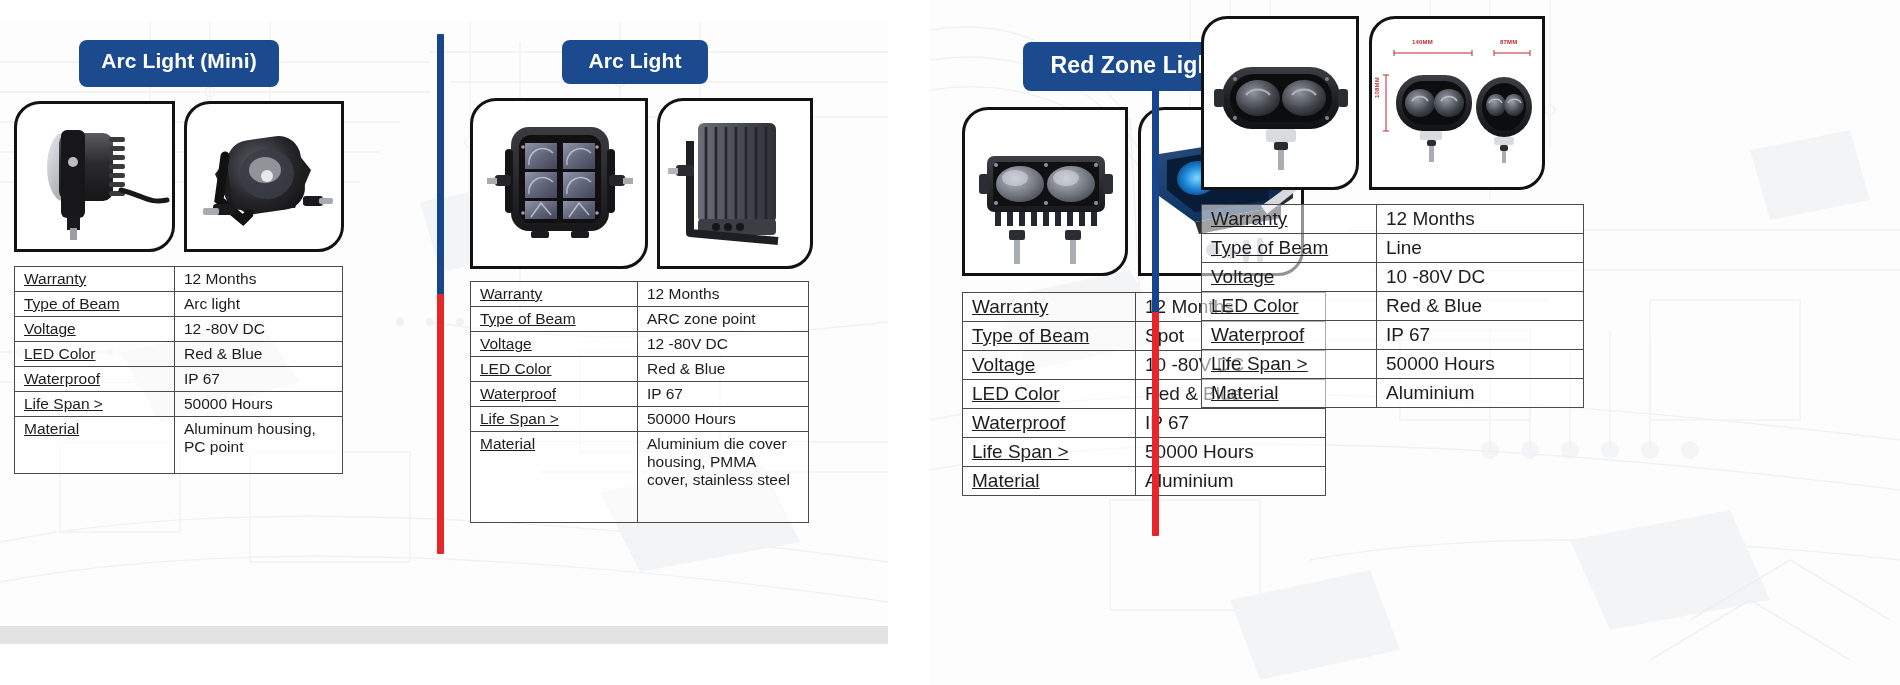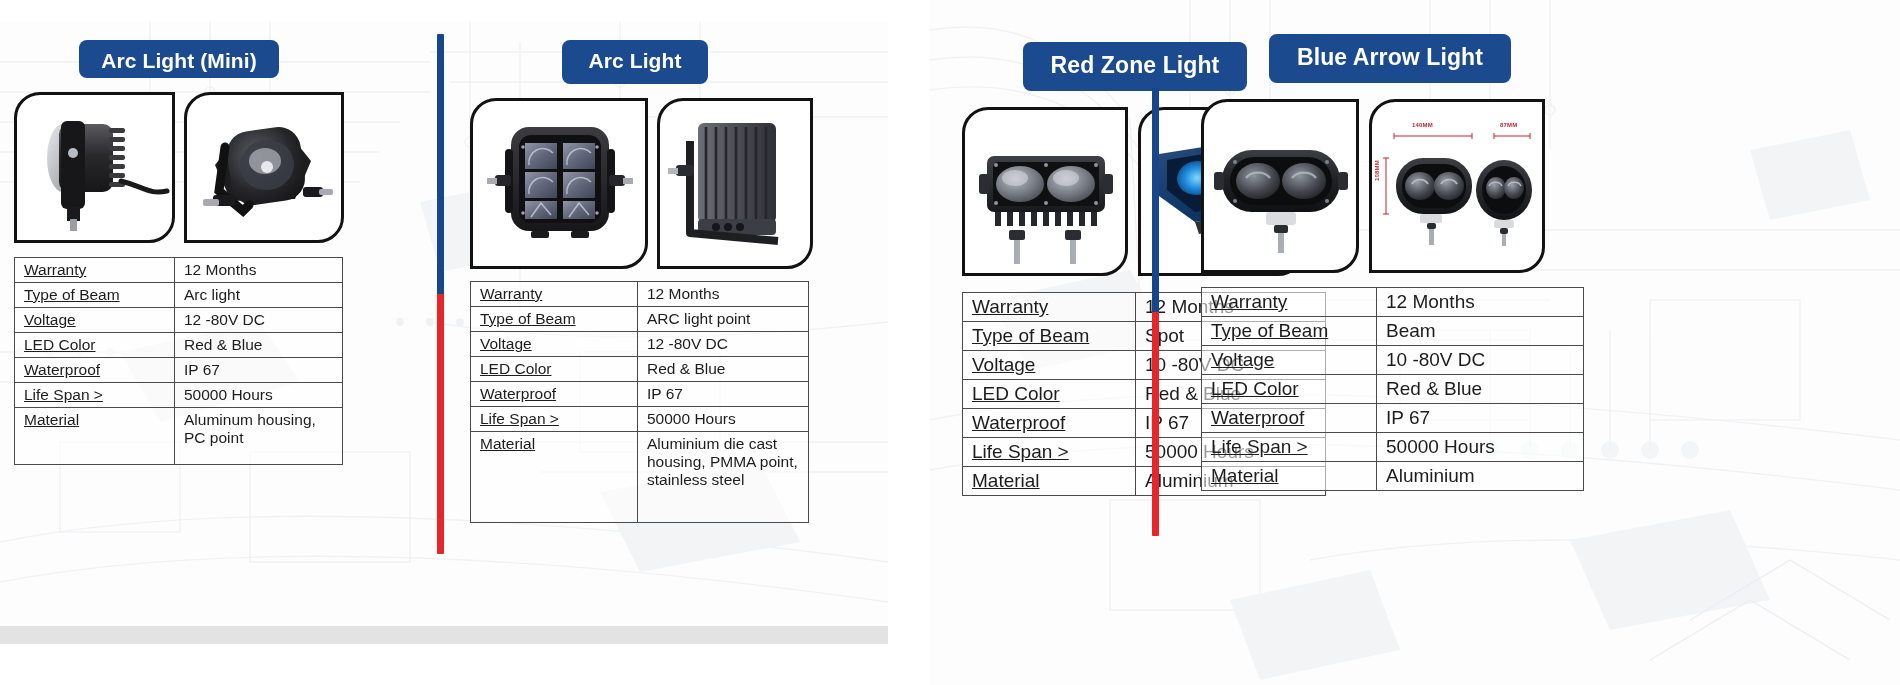--- a/index.html
+++ b/index.html
@@ -164,21 +164,21 @@
           <circle cx="110" cy="330" r="4"></circle>
         <circle cx="400" cy="300" r="4"></circle>
           <circle cx="430" cy="300" r="4"></circle>
         <circle cx="460" cy="300" r="4"></circle>
       </g>
     </svg>
 
     <div class="panel" style="left:14px; top:0; width:330px;">
 
       <div style="text-align:center; padding-top:18px;">
-        <div class="title-pill" style="font-size:21px; padding:9px 22px 5px;">Arc Light (Mini)</div>
+        <div class="title-pill" style="font-size:21px; padding:9px 22px 14px;">Arc Light (Mini)</div>
       </div>
 
       <div class="photos" style="margin-top:14px; gap:0;">
 
         <div class="photo-box r-tl r-br" style="width:160px; height:145px;">
           <svg viewBox="0 0 160 145" width="160" height="145">
             <defs>
               <linearGradient id="mBody" x1="0" y1="0" x2="0" y2="1">
                 <stop offset="0" stop-color="#5b5b60"></stop>
                   <stop offset=".45" stop-color="#2a2a2d"></stop>
@@ -361,41 +361,41 @@
             <col style="width:167px">
             <col style="width:171px">
           </colgroup>
         <tbody>
           <tr>
             <td class="k">Warranty</td>
             <td class="v">12 Months</td>
           </tr>
           <tr>
             <td class="k">Type of Beam</td>
-            <td class="v">ARC light point</td>
+            <td class="v">ARC zone point</td>
           </tr>
           <tr>
             <td class="k">Voltage</td>
             <td class="v">12 -80V DC</td>
           </tr>
           <tr>
             <td class="k">LED Color</td>
             <td class="v">Red &amp; Blue</td>
           </tr>
           <tr>
             <td class="k">Waterproof</td>
             <td class="v">IP 67</td>
           </tr>
           <tr>
             <td class="k">Life Span &gt;</td>
             <td class="v">50000 Hours</td>
           </tr>
           <tr>
             <td class="k" style="height:84px;">Material</td>
-            <td class="v">Aluminium die cast housing, PMMA point, stainless steel</td>
+            <td class="v">Aluminium die cover housing, PMMA cover, stainless steel</td>
           </tr>
         </tbody>
       </table>
     </div>
 
     <div class="bottom-strip"></div>
   </div>
 
   <div class="group group-right">
 
@@ -571,23 +571,20 @@
       </table>
     </div>
 
     <div class="divider" style="left:222px; top:88px; height:448px;">
       <div class="dv-blue"></div>
       <div class="dv-red"></div>
     </div>
 
     <div class="panel" style="left:255px; top:0; width:420px;">
 
-      <div style="text-align:center; padding-top:34px; width:410px;">
-        <div class="title-pill" style="font-size:23px; padding:10px 28px 12px;">Blue Arrow Light</div>
-      </div>
 
       <div class="photos" style="margin-top:16px; margin-left:16px;">
 
         <div class="photo-box r-tl r-br" style="width:152px; height:168px;">
           <svg viewBox="0 0 152 168" width="152" height="168">
             <defs>
               <linearGradient id="baBody" x1="0" y1="0" x2="0" y2="1">
                 <stop offset="0" stop-color="#3c3e44"></stop>
                   <stop offset=".5" stop-color="#1e2023"></stop>
                 <stop offset="1" stop-color="#101113"></stop>
@@ -669,21 +666,21 @@
             <col style="width:175px">
             <col style="width:207px">
           </colgroup>
         <tbody>
           <tr>
             <td class="k">Warranty</td>
             <td class="v">12 Months</td>
           </tr>
           <tr>
             <td class="k">Type of Beam</td>
-            <td class="v">Beam</td>
+            <td class="v">Line</td>
           </tr>
           <tr>
             <td class="k">Voltage</td>
             <td class="v">10 -80V DC</td>
           </tr>
           <tr>
             <td class="k">LED Color</td>
             <td class="v">Red &amp; Blue</td>
           </tr>
           <tr>

